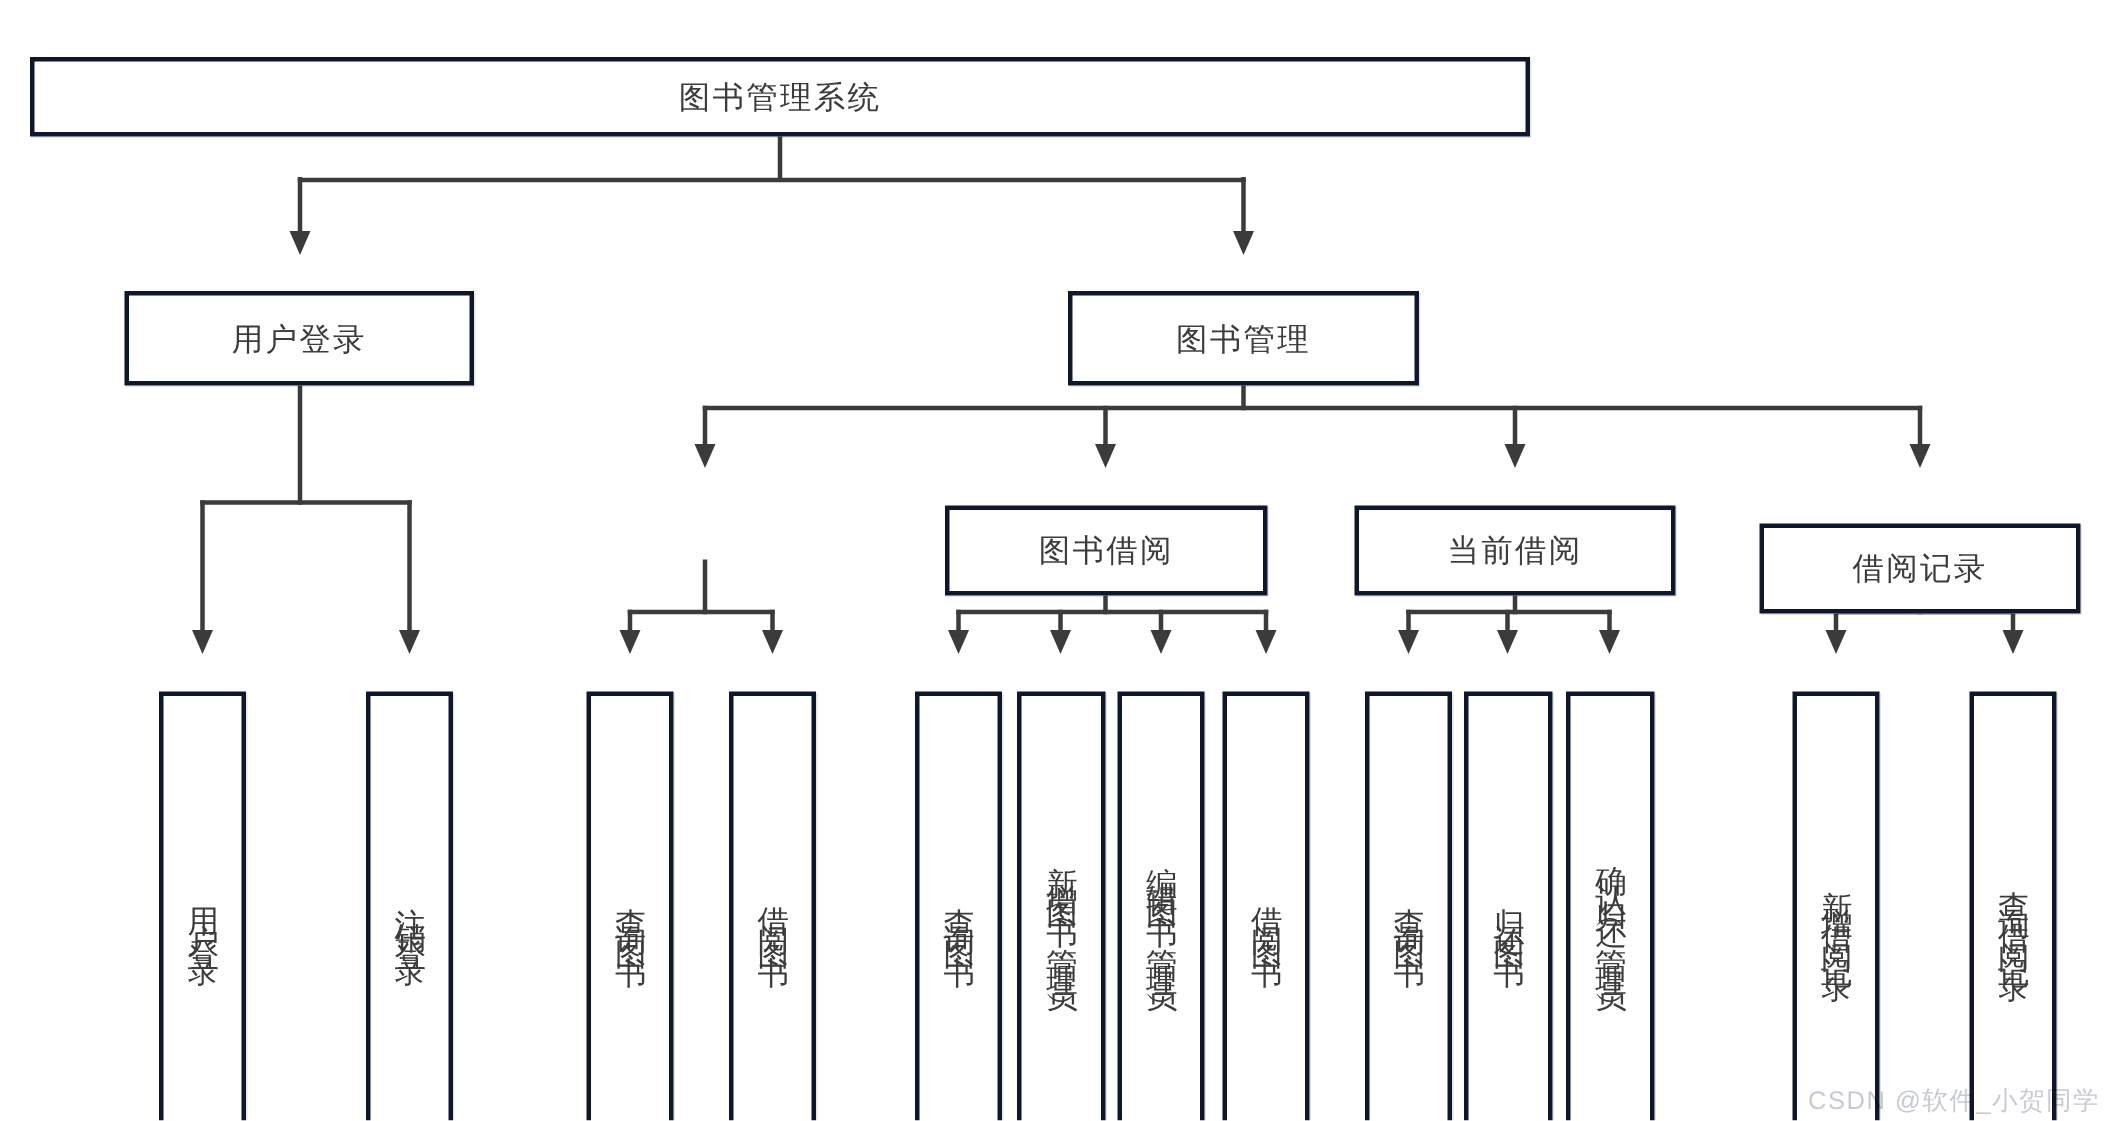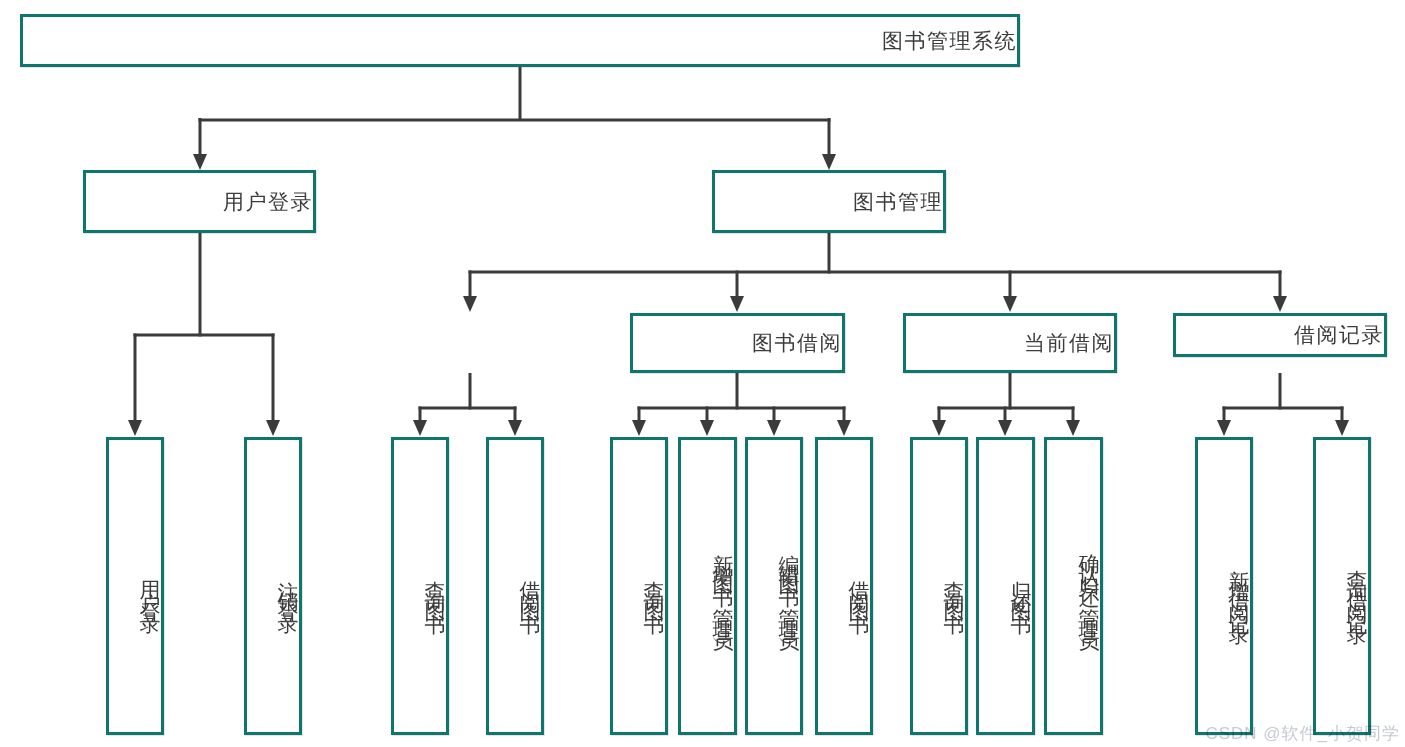--- a/index.html
+++ b/index.html
@@ -13,27 +13,28 @@
   .connectors {
     position:absolute; left:0; top:0;
     width:1405px; height:747px;
     pointer-events:none;
   }
   .connectors path { stroke:#3b3b3b; stroke-width:3; fill:none; }
   .connectors polygon { fill:#3b3b3b; stroke:none; }
   .box {
     position:absolute;
     background:#ffffff;
-    border:3px solid #0f766e;
+    border:3px solid #0f172a;
     box-sizing:border-box;
     display:flex;
     align-items:center;
-    justify-content:flex-end;
+    justify-content:center;
     color:#3c3c3c;
     box-shadow:1px 1px 0 rgba(0,0,0,0.10);
+    margin-top:24px;
   }
   .hbox span {
     font-size:21px;
     letter-spacing:1.5px;
     white-space:nowrap;
   }
   .vbox span {
     writing-mode:vertical-rl;
     text-orientation:mixed;
     font-size:21px;
@@ -136,21 +137,21 @@
   <div class="box hbox" style="left:712px;top:170px;width:234px;height:63px">
     <span>图书管理</span>
   </div>
 
   <div class="box hbox" style="left:630px;top:313px;width:215px;height:60px">
     <span>图书借阅</span>
   </div>
   <div class="box hbox" style="left:903px;top:313px;width:214px;height:60px">
     <span>当前借阅</span>
   </div>
-  <div class="box hbox" style="left:1173px;top:313px;width:214px;height:44px">
+  <div class="box hbox" style="left:1173px;top:325px;width:214px;height:60px">
     <span>借阅记录</span>
   </div>
 
   <div class="box vbox" style="left:106px;top:437px;width:58px;height:298px">
     <span>用户登录</span>
   </div>
   <div class="box vbox" style="left:244px;top:437px;width:58px;height:298px">
     <span>注销登录</span>
   </div>
 

